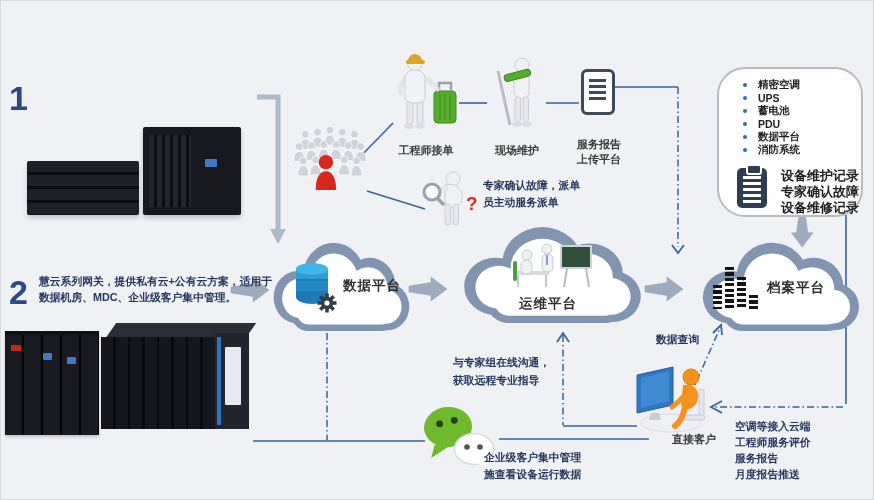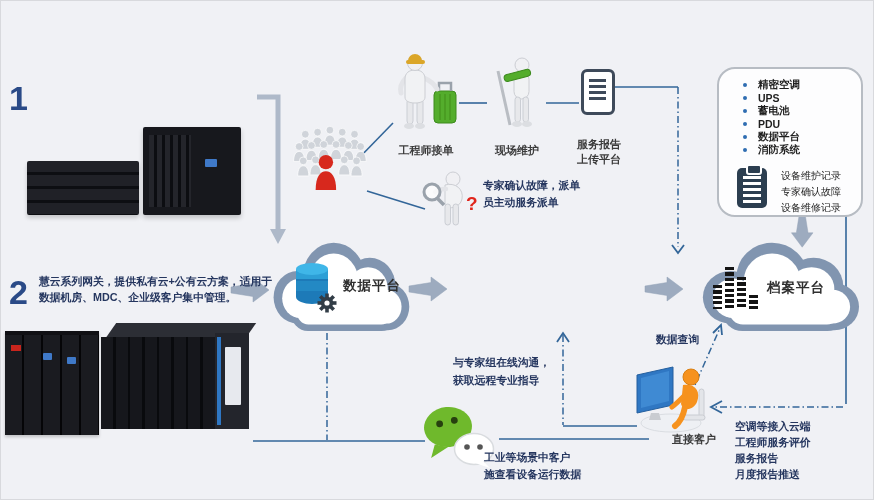--- a/index.html
+++ b/index.html
@@ -3,25 +3,25 @@
 <meta charset="utf-8">
 <style>
   html,body{margin:0;padding:0;background:#e9eaee;font-family:"Liberation Sans","DejaVu Sans",sans-serif;}
   #canvas{position:relative;width:874px;height:500px;background:#f0f1f5;border:1px solid #d8d9dd;box-sizing:border-box;overflow:hidden;}
   .abs{position:absolute;}
   .navy{color:#25365f;font-weight:bold;font-size:10.8px;line-height:1.5;}
   .stepnum{color:#2a4a87;font-weight:bold;font-size:34px;line-height:1;}
   .iconlabel{color:#3b3b3b;font-weight:bold;font-size:11px;text-align:center;line-height:15px;}
   .cloudlabel{color:#2f2f2f;font-weight:bold;font-size:13.5px;letter-spacing:1px;text-align:center;}
   
-  .panel{left:716px;top:66px;width:142px;height:146px;background:#fdfdfe;border:2px solid #b7bcc3;border-radius:18px;}
+  .panel{left:716px;top:66px;width:142px;height:146px;background:#fdfdfe;border:2px solid #b7bcc3;border-radius:28px;}
   .brow{display:flex;align-items:center;height:13px;}
   .bdot{width:4px;height:4px;border-radius:50%;background:#2f6db2;margin-right:11px;flex:none;}
   .btxt{font-size:10.5px;color:#1f1f1f;font-weight:bold;}
-  .rec{font-size:10px;color:#1f1f1f;font-weight:normal;line-height:16px;}
+  .rec{font-size:13px;color:#1f1f1f;font-weight:bold;line-height:16px;}
   
   .clip{position:absolute;left:18px;top:99px;width:30px;height:40px;background:#2c3e50;border-radius:5px;}
   .clip::before{content:"";position:absolute;left:9px;top:-4px;width:12px;height:7px;background:#2c3e50;border:2px solid #fdfdfe;border-radius:3px;}
   .clip span{position:absolute;left:6px;width:18px;height:2.6px;background:#ffffff;}
   
   .doc{left:580px;top:68px;width:34px;height:46px;background:#ffffff;border:3px solid #3e4a5a;border-radius:6px;box-sizing:border-box;}
   .doc span{position:absolute;left:5px;width:17px;height:2.6px;background:#3e4a5a;}
   
   .eq{display:flex;align-items:flex-end;gap:3px;}
   .eq div{width:9px;background-image:repeating-linear-gradient(180deg,#141414 0 3.2px,rgba(0,0,0,0) 3.2px 5.4px);}
@@ -227,20 +227,40 @@
         <rect x="-1.8" y="-9.5" width="3.6" height="19" transform="rotate(45)"></rect>
         <rect x="-1.8" y="-9.5" width="3.6" height="19" transform="rotate(90)"></rect>
         <rect x="-1.8" y="-9.5" width="3.6" height="19" transform="rotate(135)"></rect>
         <circle r="6.2"></circle>
           <circle r="2.6" fill="#ffffff"></circle>
       </g>
     </svg>
     <div class="abs cloudlabel" style="left:78px;top:38px">数据平台</div>
   </div>
 
+  <div class="abs" style="left:452px;top:222px;width:190px;height:102px">
+    <svg width="190" height="102" viewBox="0 0 170 100" preserveAspectRatio="none">
+        <use href="#cloudshape"></use>
+      </svg>
+    <svg class="abs" style="left:48px;top:20px" width="95" height="52" viewBox="0 0 95 52">
+      <rect x="60" y="3" width="30" height="22" fill="#31503c" stroke="#cfd3d8" stroke-width="2"></rect>
+      <line x1="66" y1="25" x2="63" y2="44" stroke="#b9bdc3" stroke-width="2"></line>
+        <line x1="85" y1="25" x2="88" y2="44" stroke="#b9bdc3" stroke-width="2"></line>
+      <rect x="14" y="28" width="34" height="4" fill="#d7dade"></rect>
+      <line x1="17" y1="32" x2="17" y2="44" stroke="#c4c7cd" stroke-width="2"></line>
+        <line x1="45" y1="32" x2="45" y2="44" stroke="#c4c7cd" stroke-width="2"></line>
+      <rect x="12" y="18" width="4" height="20" rx="2" fill="#4a9e3f"></rect>
+      <circle cx="26" cy="12" r="5" fill="#eef0f2" stroke="#c8cbd1"></circle>
+      <rect x="20" y="17" width="11" height="14" rx="5" fill="#f0f1f3" stroke="#c8cbd1"></rect>
+      <circle cx="46" cy="6" r="5" fill="#eef0f2" stroke="#c8cbd1"></circle>
+      <rect x="41" y="11" width="11" height="18" rx="5" fill="#f0f1f3" stroke="#c8cbd1"></rect>
+      <line x1="46" y1="12" x2="46" y2="22" stroke="#5b8ec9" stroke-width="1.6"></line>
+    </svg>
+    <div class="abs cloudlabel" style="left:0;top:72px;width:100%;text-align:center">运维平台</div>
+  </div>
 
   <div class="abs" style="left:692px;top:238px;width:168px;height:94px">
     <svg width="168" height="94" viewBox="0 0 170 100" preserveAspectRatio="none">
         <use href="#cloudshape"></use>
       </svg>
     <div class="abs eq" style="left:20px;top:28px;height:42px">
       <div style="height:24px"></div>
         <div style="height:42px"></div>
         <div style="height:32px"></div>
         <div style="height:14px"></div>
@@ -317,21 +337,21 @@
       <path d="M12,38 L7,51 L25,42 Z" fill="#6fb92c"></path>
       <circle cx="19" cy="18" r="3.4" fill="#27400f"></circle>
         <circle cx="34" cy="16" r="3.4" fill="#27400f"></circle>
     </g>
     <ellipse cx="53" cy="44" rx="19.5" ry="15.5" fill="#ffffff" stroke="#d9dcdf" stroke-width="1.5"></ellipse>
     <path d="M62,56 L69,63 L54,58 Z" fill="#ffffff"></path>
     <circle cx="46" cy="42" r="2.8" fill="#555555"></circle>
       <circle cx="59" cy="42" r="2.8" fill="#555555"></circle>
   </svg>
   <div class="abs navy" style="left:483px;top:448px;line-height:17px">
-    <span>工业等场景中客户</span><br>
+    <span>企业级客户集中管理</span><br>
     <span>施查看设备运行数据</span>
   </div>
 
   <div class="abs navy" style="left:734px;top:417px;line-height:16px">
     <span>空调等接入云端</span><br>
     <span>工程师服务评价</span><br>
     <span>服务报告</span><br>
     <span>月度报告推送</span>
   </div>
 

